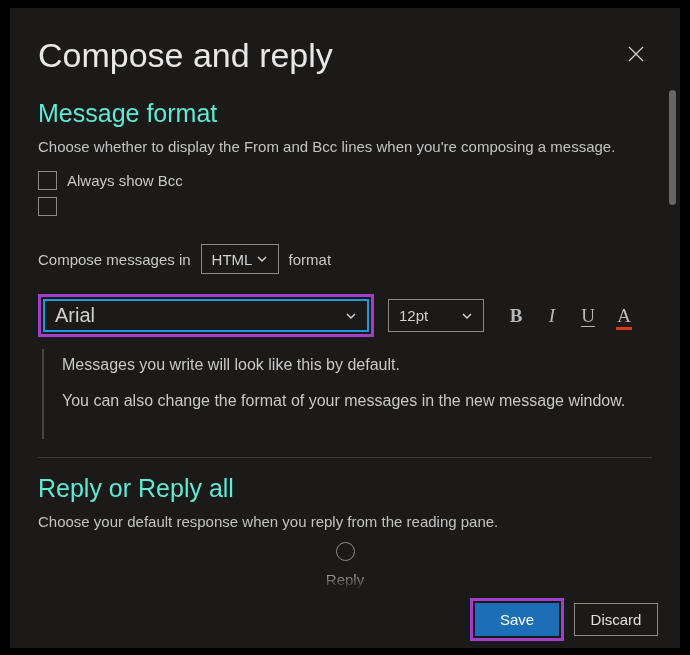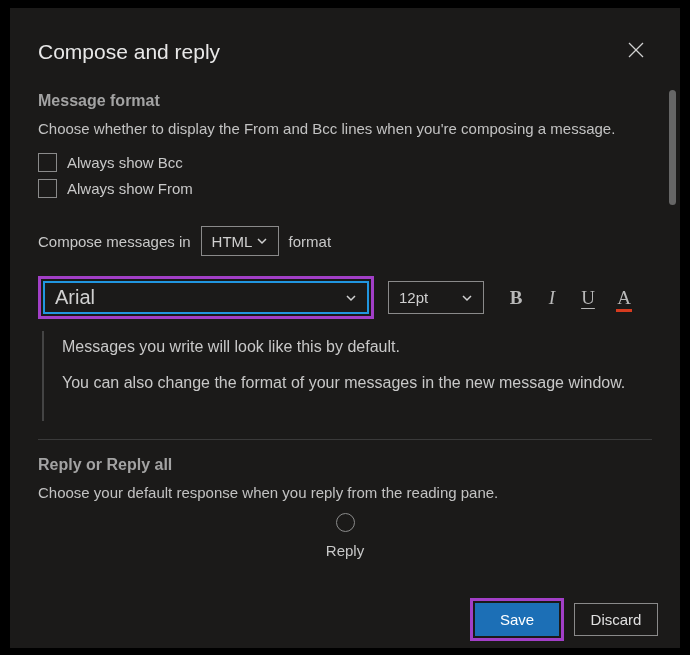--- a/index.html
+++ b/index.html
@@ -23,21 +23,21 @@
       position: relative;
       color: #d0d0d0;
     }
     .header {
       display: flex;
       justify-content: space-between;
       align-items: center;
       padding: 28px 28px 12px 28px;
     }
     .header h1 {
-      font-size: 21px;
+      font-size: 34px;
       font-weight: 400;
       color: #e8e8e8;
     }
     .close-btn {
       cursor: pointer;
       width: 32px;
       height: 32px;
       display: flex;
       align-items: center;
       justify-content: center;
@@ -63,23 +63,23 @@
     }
     .scrollbar-thumb {
       position: absolute;
       top: 0px;
       width: 7px;
       height: 115px;
       background: #666;
       border-radius: 4px;
     }
     .section-title {
-      font-size: 16px;
-      font-weight: 700;
-      color: #a3a3a3;
+      font-size: 25px;
+      font-weight: 400;
+      color: #5eead4;
       margin-top: 12px;
       margin-bottom: 8px;
     }
     .section-desc {
       font-size: 15px;
       color: #c2c2c2;
       line-height: 1.4;
       margin-bottom: 14px;
     }
     .checkbox-row {
@@ -295,21 +295,20 @@
 
     <div class="section-title">Message format</div>
     <div class="section-desc">Choose whether to display the From and Bcc lines when you're composing a message.</div>
 
     <div class="checkbox-row">
       <div class="checkbox"></div>
       <span class="checkbox-label">Always show Bcc</span>
     </div>
     <div class="checkbox-row">
       <div class="checkbox"></div>
-      <span class="checkbox-label">Always show From</span>
     </div>
 
     <div class="compose-row">
       <span class="txt">Compose messages in</span>
       <div class="dropdown html-dd">
         <span>HTML</span>
         <span class="chevron">
           <svg viewBox="0 0 12 12" stroke="currentColor" stroke-width="1.5" fill="none">
               <polyline points="2,4 6,8 10,4"></polyline>
             </svg>

